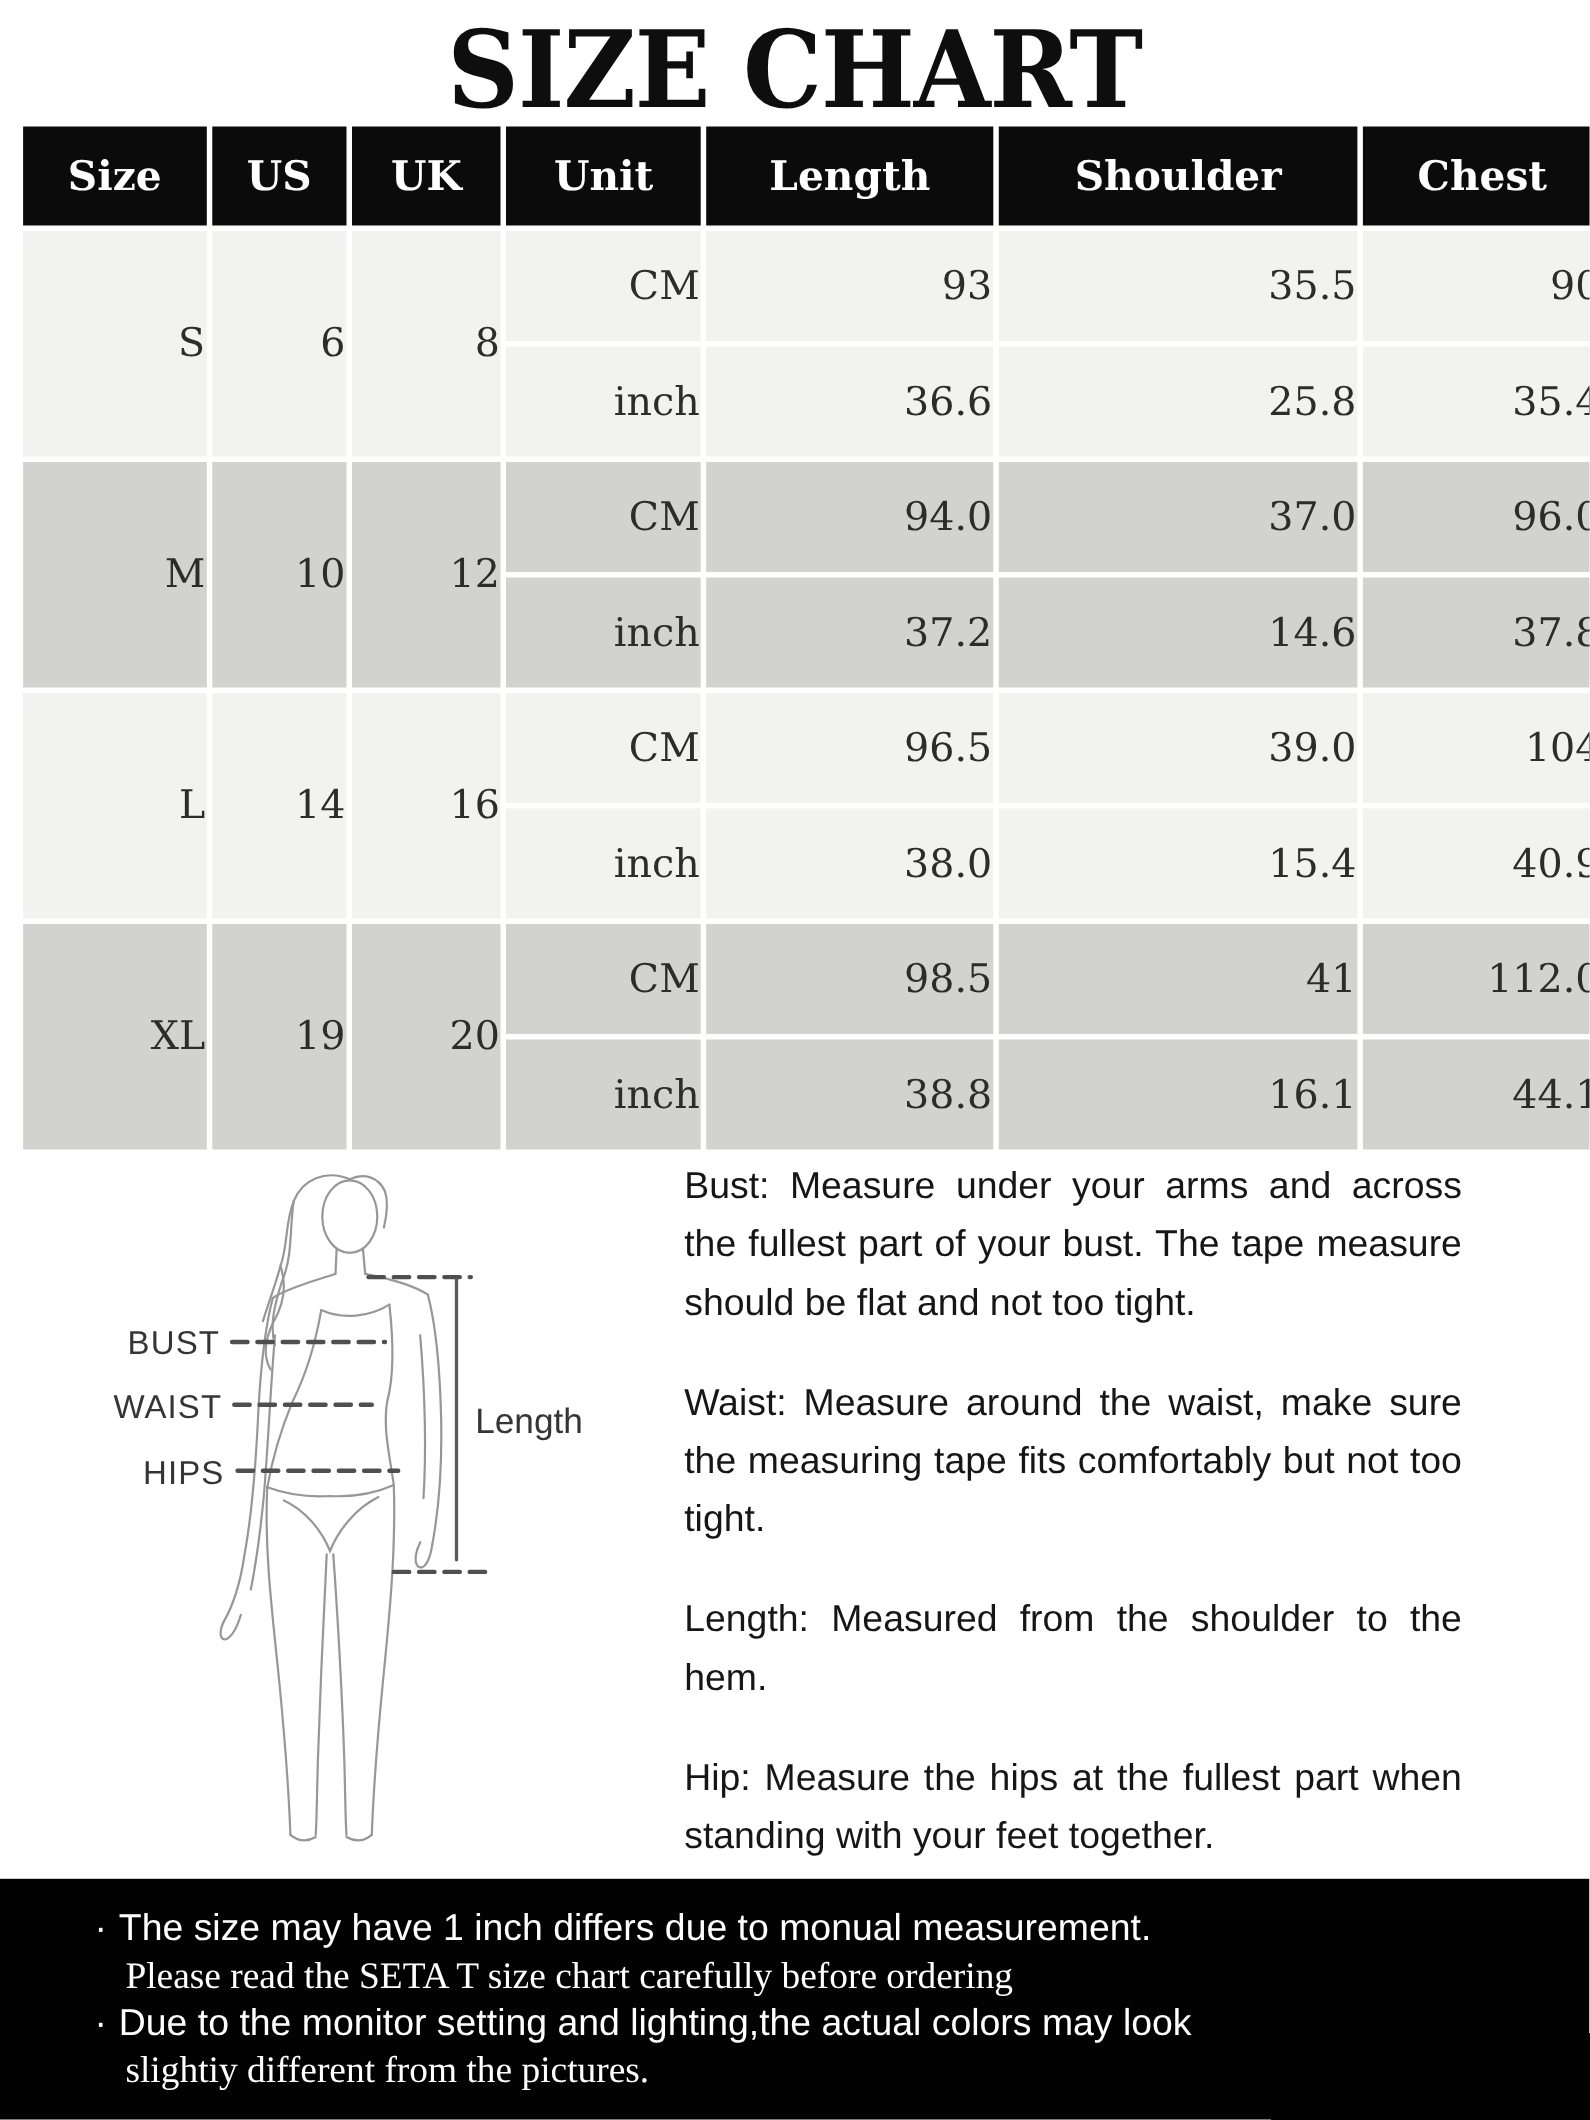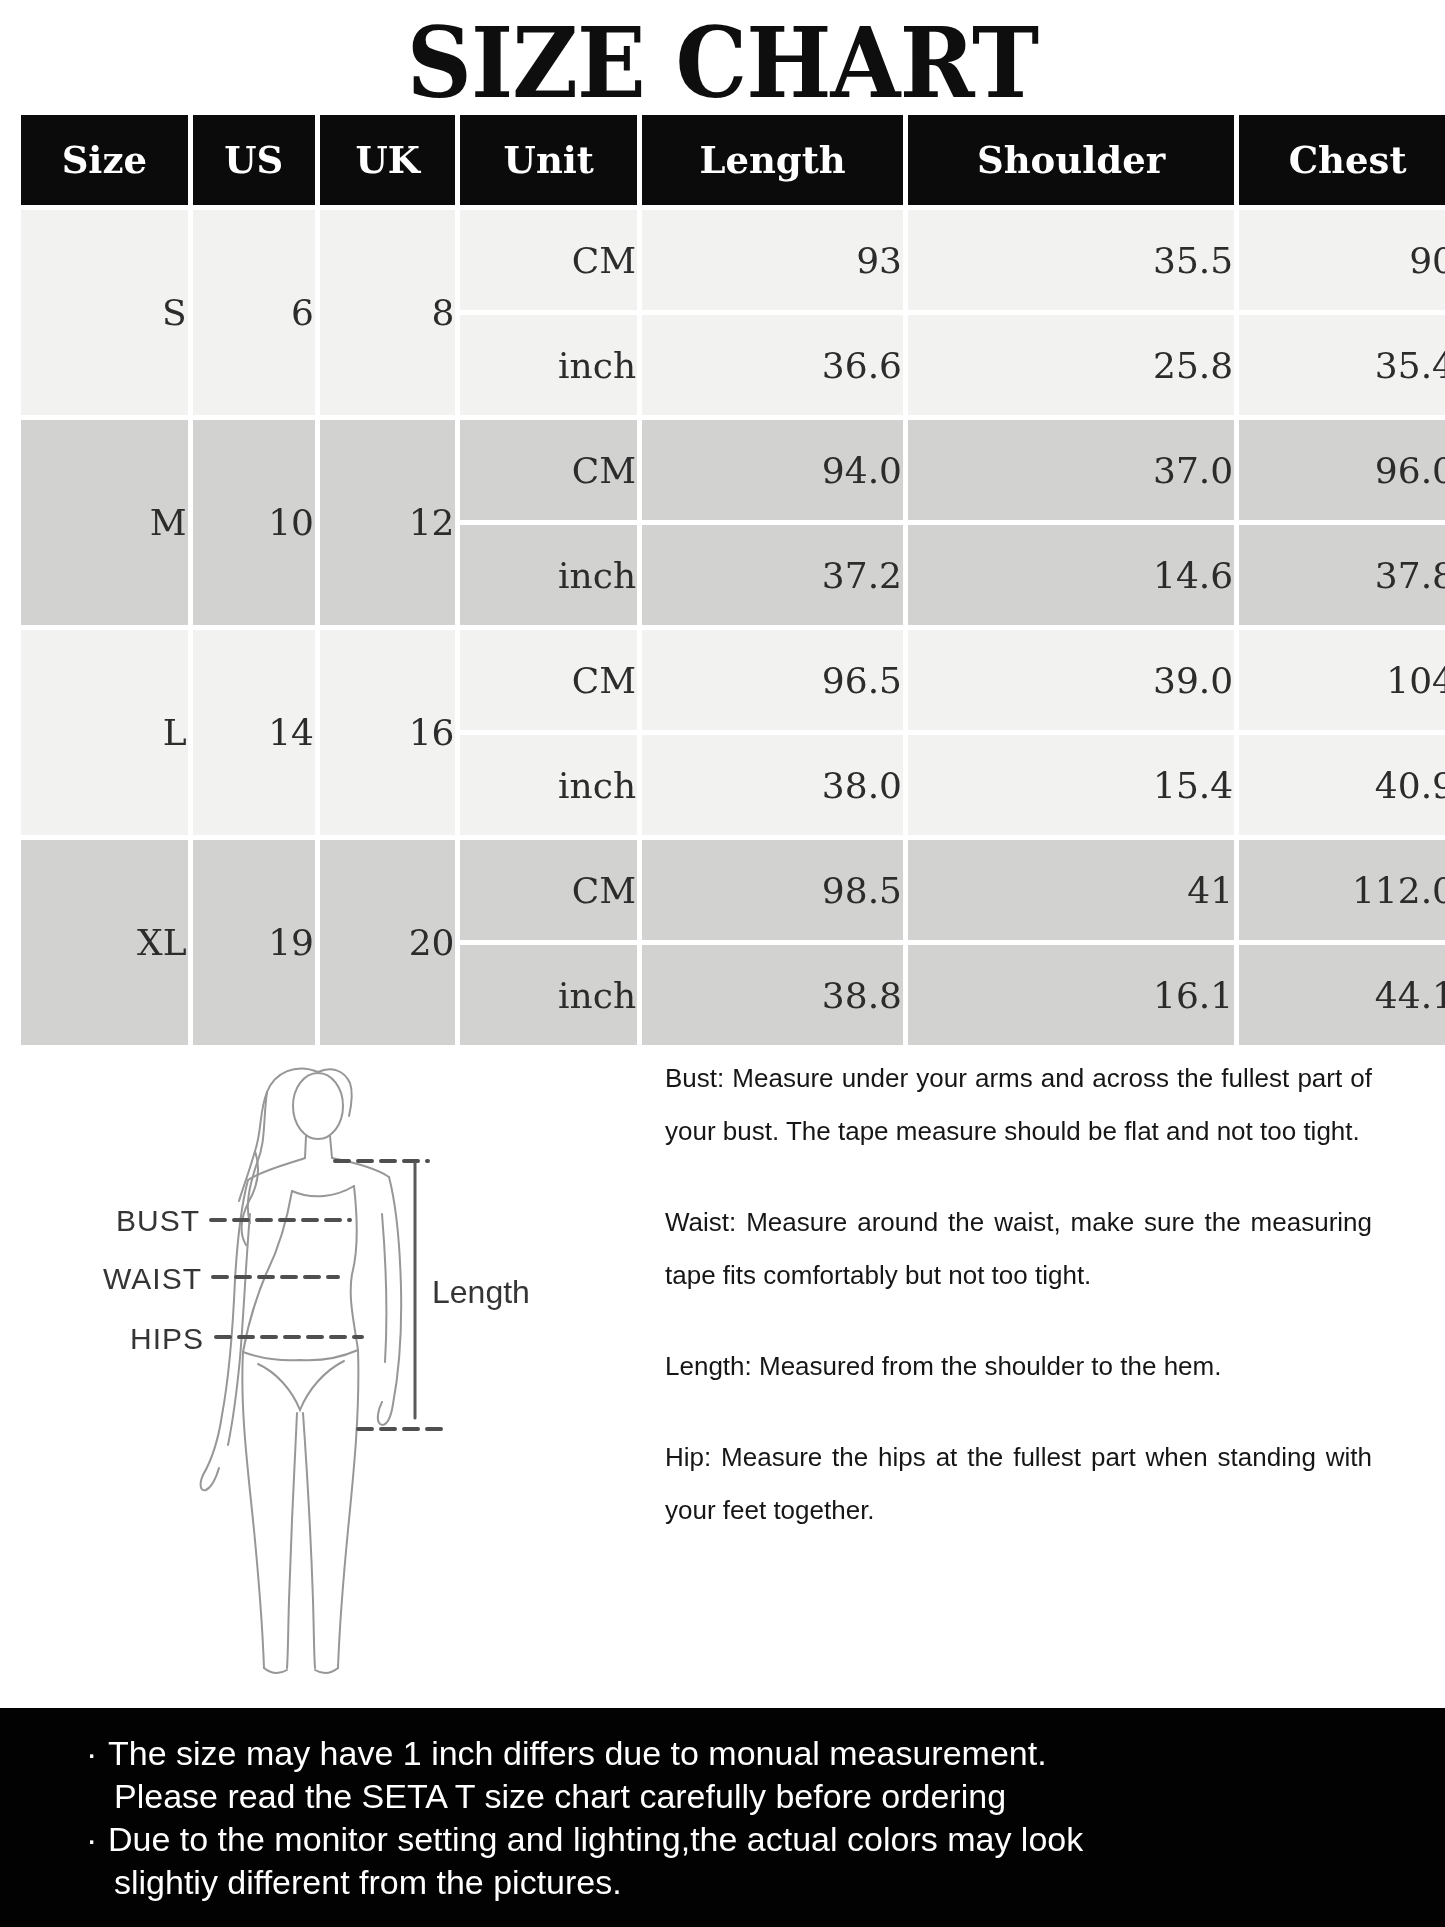--- a/index.html
+++ b/index.html
@@ -65,23 +65,23 @@
   .figure-svg .vline { stroke: #5a5a5a; stroke-width: 3; stroke-dasharray: none; }
   .figure-svg text {
     font-family: "Liberation Sans", sans-serif;
     fill: #353535;
     stroke: none;
   }
   .figure-svg .cap-label { font-size: 30px; letter-spacing: 1px; }
   .figure-svg .len-label { font-size: 32px; }
 
   .instructions {
-    position: absolute; left: 665px; top: 1052px;
+    position: absolute; left: 622px; top: 1052px;
     width: 707px;
-    font-size: 26px;
+    font-size: 34px;
     line-height: 53px;
     color: #161616;
     text-align: justify;
   }
   .instructions p { margin: 0 0 38px 0; }
 
   
   .footer {
     position: absolute; left: 0; top: 1708px;
     width: 1445px; height: 219px;
@@ -89,21 +89,21 @@
     color: #ffffff;
     padding: 24px 40px 0 86px;
     font-size: 34px;
     line-height: 43px;
   }
   .note { position: relative; padding-left: 22px; }
   .note .bullet {
     position: absolute; left: 0; top: 0;
     font-size: 34px;
   }
-  .note .cont { padding-left: 6px; }
+  .note .cont { padding-left: 6px; font-family: Liberation Serif, serif; }
 </style>
 </head>
 <body>
 
 <div class="page">
 
   <div class="title">SIZE CHART</div>
 
   <table class="size-table">
     <colgroup>

